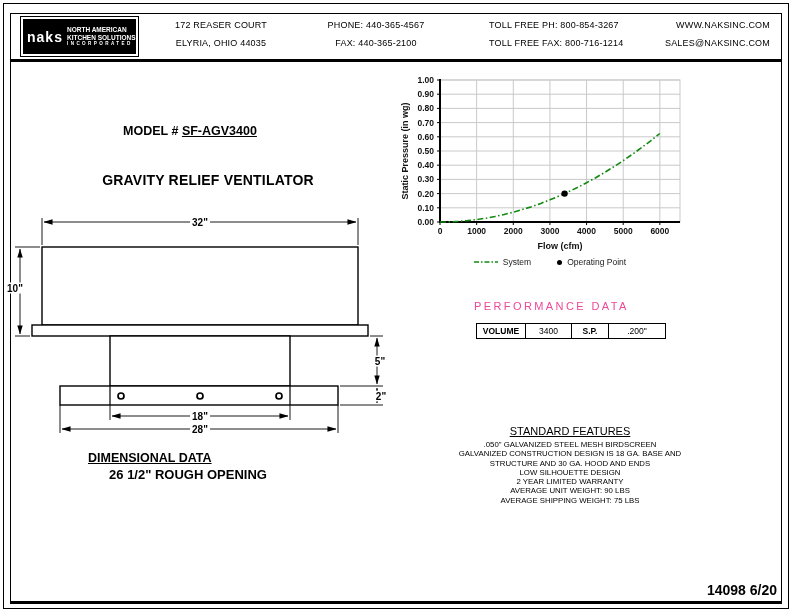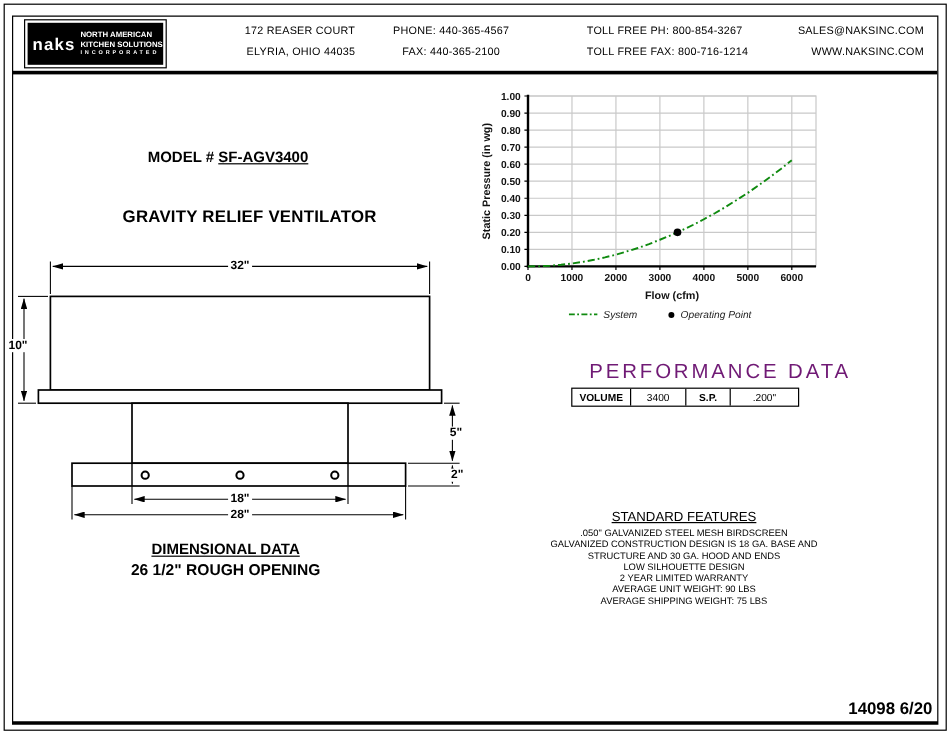--- a/index.html
+++ b/index.html
@@ -17,31 +17,31 @@
   .logo-right{flex:1;color:#fff;}
   .logo-line{font-size:6.5px;font-weight:bold;line-height:7.5px;white-space:nowrap;}
   .logo-line3{font-size:4.6px;font-weight:bold;letter-spacing:2.4px;line-height:6px;white-space:nowrap;}
   
   .model-line{left:60px;top:124px;width:260px;text-align:center;font-size:12.5px;font-weight:bold;white-space:nowrap;}
   .model-num{text-decoration:underline;}
   .product-title{left:28px;top:172px;width:360px;text-align:center;font-size:14px;font-weight:bold;letter-spacing:.2px;white-space:nowrap;}
   
   .drawing-wrap{left:0;top:200px;width:400px;height:250px;}
   .dim-label{position:absolute;transform:translate(-50%,-50%);background:#fff;font-size:10px;font-weight:bold;padding:0 2px;white-space:nowrap;}
-  .dim-caption1{left:88px;top:451px;width:200px;text-align:center;font-size:12.5px;font-weight:bold;text-decoration:underline;white-space:nowrap;}
+  .dim-caption1{left:88px;top:451px;width:200px;font-size:12.5px;font-weight:bold;text-decoration:underline;white-space:nowrap;}
   .dim-caption2{left:68px;top:467px;width:240px;text-align:center;font-size:13px;font-weight:bold;white-space:nowrap;}
   
   .chart-wrap{left:396px;top:68px;width:300px;height:200px;}
   .tick{font:bold 8.5px "Liberation Sans",sans-serif;fill:#111;}
   .axis{font:bold 9px "Liberation Sans",sans-serif;fill:#111;}
-  .legend{left:410px;top:257px;width:280px;display:flex;justify-content:center;gap:26px;align-items:center;font-size:8.5px;color:#222;font-style:italic;}
+  .legend{left:410px;top:257px;width:280px;display:flex;justify-content:center;gap:26px;align-items:center;font-size:8.5px;color:#222;}
   .leg-item{display:flex;align-items:center;gap:5px;}
   .leg-dot{width:5px;height:5px;border-radius:50%;background:#000;display:inline-block;}
   
-  .perf-title{left:491px;top:300px;width:186px;font-size:17px;letter-spacing:2.4px;color:#701a75;white-space:nowrap;}
+  .perf-title{left:474px;top:300px;width:186px;font-size:11px;letter-spacing:2.4px;color:#ec4899;white-space:nowrap;}
   .perf-table{left:476px;top:323px;display:flex;border:1.5px solid #000;height:14px;}
   .perf-cell{border-right:1px solid #000;display:flex;align-items:center;justify-content:center;font-size:8.5px;white-space:nowrap;}
   .perf-cell:last-child{border-right:none;}
   .perf-cell.hd{font-weight:bold;}
   .pc0{width:48px;} .pc1{width:45px;} .pc2{width:36px;} .pc3{width:56px;}
   
   .features{left:420px;top:425px;width:300px;text-align:center;}
   .features-title{font-size:11px;font-weight:normal;text-decoration:underline;margin-bottom:3px;white-space:nowrap;}
   .feature-line{font-size:7.8px;line-height:9.3px;white-space:nowrap;}
   
@@ -58,35 +58,35 @@
   <div class="logo-inner">
     <div class="logo-naks">naks</div>
     <div class="logo-right">
       <div class="logo-line">NORTH AMERICAN</div>
       <div class="logo-line">KITCHEN SOLUTIONS</div>
       <div class="logo-line3">INCORPORATED</div>
     </div>
   </div>
 </div>
 
-<div class="abs hdr-col" style="left:146px;top:16px;width:150px;text-align:right;">
+<div class="abs hdr-col" style="left:146px;top:16px;width:150px;text-align:center;">
   <div>172 REASER COURT</div>
   <div>ELYRIA, OHIO 44035</div>
 </div>
 <div class="abs hdr-col" style="left:301px;top:16px;width:150px;text-align:center;">
   <div>PHONE: 440-365-4567</div>
   <div>FAX: 440-365-2100</div>
 </div>
 <div class="abs hdr-col" style="left:489px;top:16px;width:152px;">
   <div>TOLL FREE PH: 800-854-3267</div>
   <div>TOLL FREE FAX: 800-716-1214</div>
 </div>
 <div class="abs hdr-col" style="left:640px;top:16px;width:130px;text-align:right;">
+  <div>WWW.NAKSINC.COM</div>
   <div>SALES@NAKSINC.COM</div>
-  <div>WWW.NAKSINC.COM</div>
 </div>
 
 <div class="abs model-line"><span>MODEL # </span><span class="model-num">SF-AGV3400</span></div>
 <div class="abs product-title">GRAVITY RELIEF VENTILATOR</div>
 
 <div class="abs drawing-wrap">
   <svg width="400" height="250" viewBox="0 0 400 250">
     <defs>
       <marker id="arr" viewBox="0 0 10 6" refX="9.5" refY="3" markerWidth="10" markerHeight="6" orient="auto-start-reverse">
         <path d="M0,0 L10,3 L0,6 z" fill="#000"></path>

